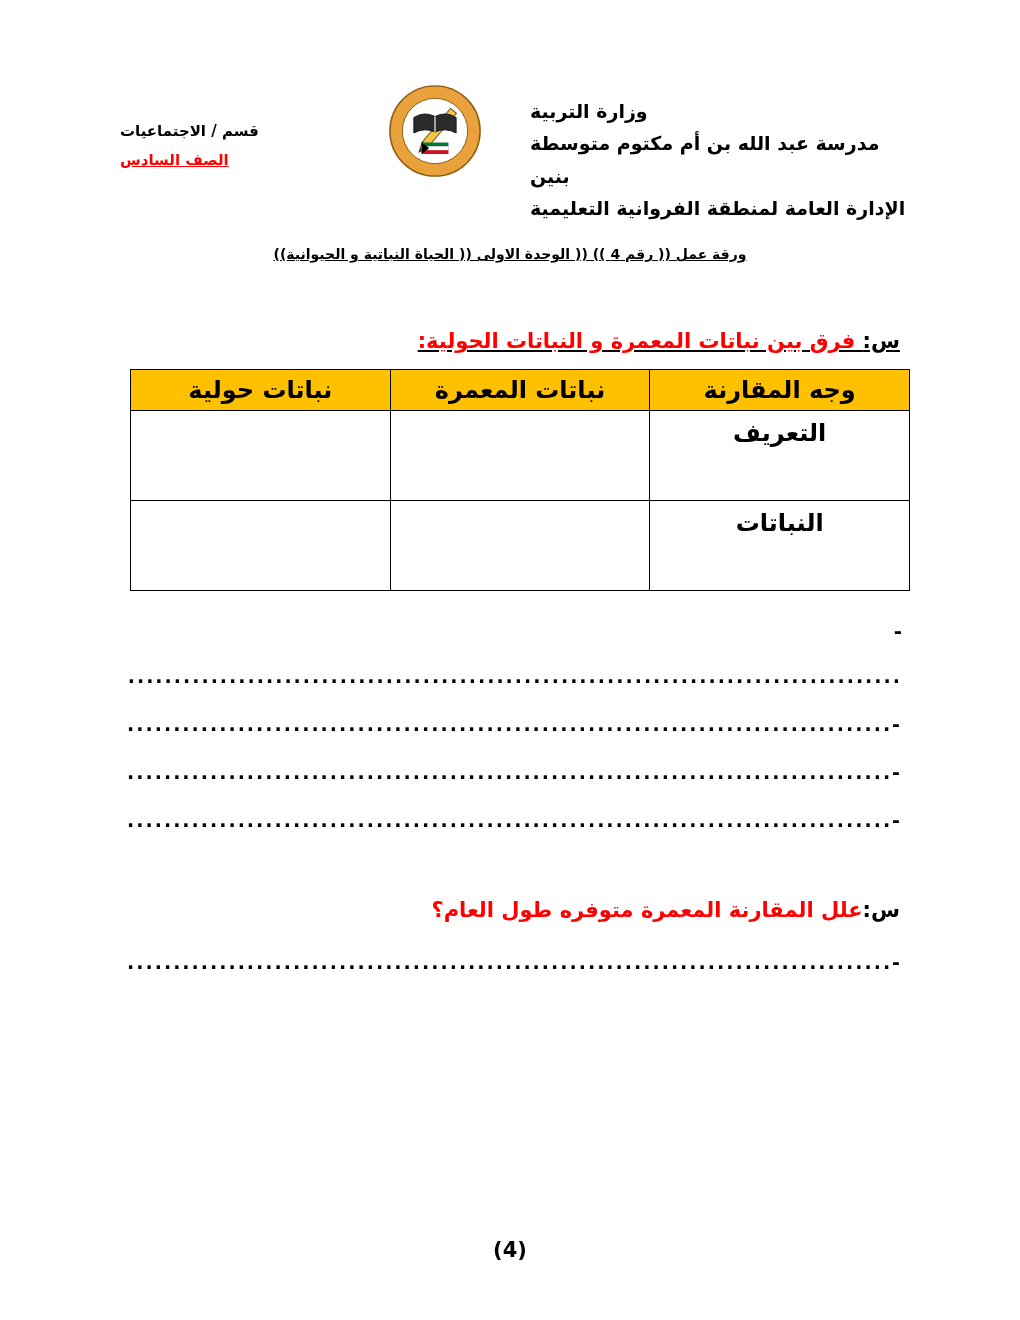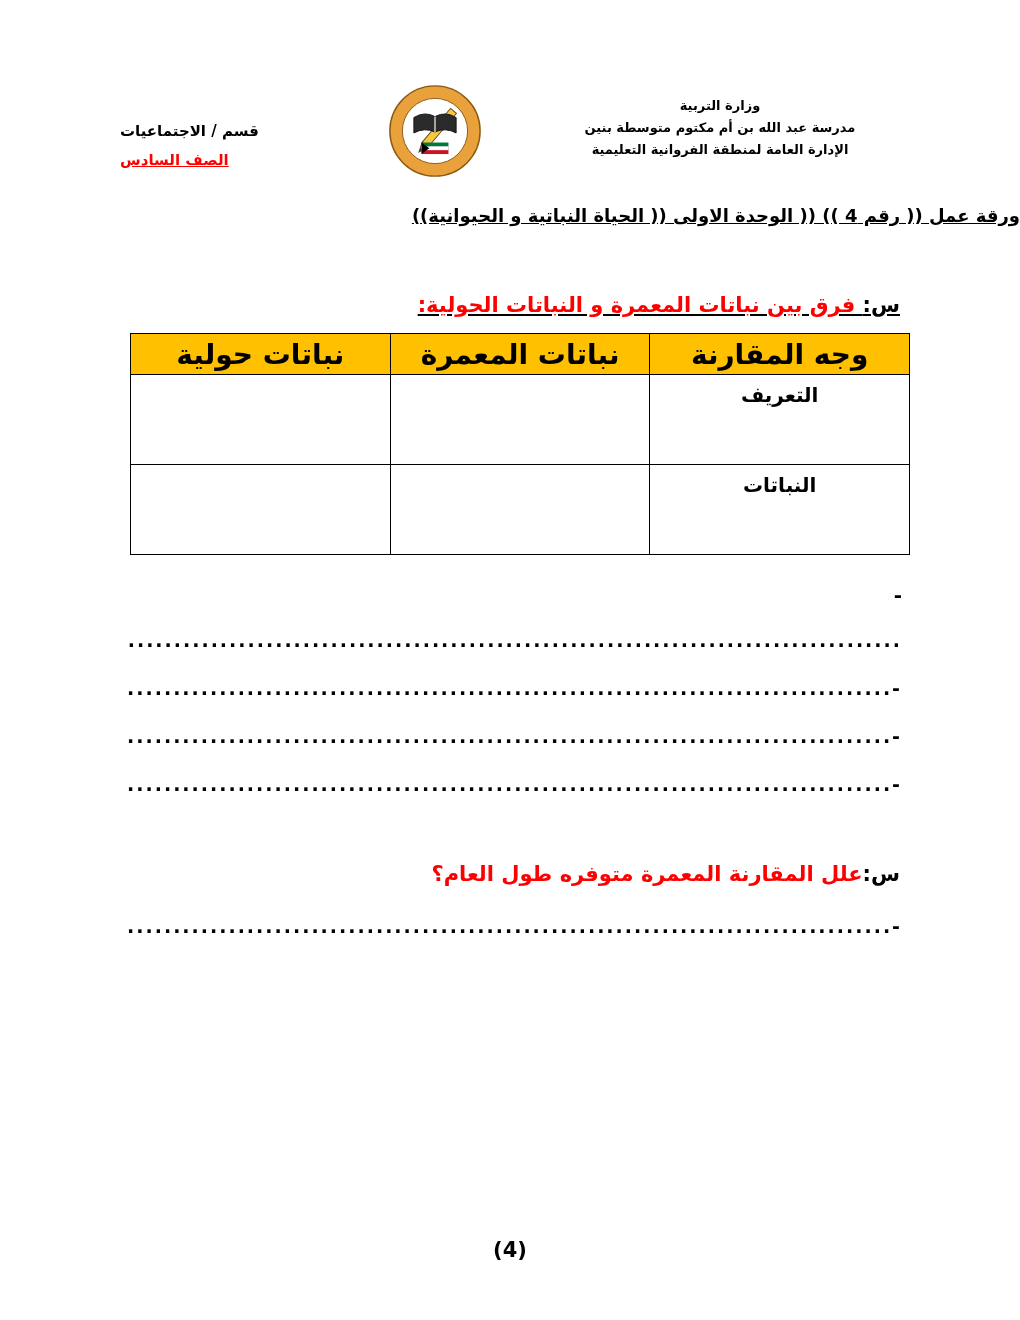--- a/index.html
+++ b/index.html
@@ -16,41 +16,41 @@
   .page{position:relative;width:1020px;height:1320px;overflow:hidden;}
 
   
   .header{
     display:grid;
     grid-template-columns:380px 1fr 220px;
     padding:95px 110px 0 120px;
     align-items:start;
   }
   .ministry{
-    text-align:center;
-    font-size:13px;font-weight:bold;line-height:1.7;
+    text-align:left;
+    font-size:19px;font-weight:bold;line-height:1.7;
   }
   .logo-wrap{
     display:flex;justify-content:center;align-items:flex-start;
     margin-top:-12px;
   }
   .dept{
     text-align:left;font-size:15px;font-weight:bold;line-height:1.9;
     padding-top:22px;
   }
   .grade{
     color:var(--accent-red,#f00);
     text-decoration:underline;
   }
 
   
   .title{
     margin-top:22px;
-    text-align:right;
-    font-size:18px;font-weight:bold;
+    text-align:center;
+    font-size:14px;font-weight:bold;
   }
   .title .u{text-decoration:underline;}
 
   
   .question{
     padding:0 120px 0 120px;
     font-size:21px;font-weight:bold;
     line-height:1.3;
   }
   .q1{margin-top:66px;}
@@ -67,26 +67,26 @@
     border-collapse:collapse;
     table-layout:fixed;
   }
   table.cmp th, table.cmp td{
     border:1px solid #000;
     font-weight:bold;
     text-align:center;
   }
   table.cmp th{
     background:var(--table-header-bg,#ffc000);
-    font-size:28px;
+    font-size:24px;
     height:36px;
     padding:2px 20px;
   }
   table.cmp td{
-    font-size:20px;
+    font-size:24px;
     height:80px;
     vertical-align:top;
     padding-top:8px;
   }
 
   
   .answers{padding:0 118px 0 125px;}
   .dash-line{
     margin-top:28px;
     font-size:20px;font-weight:bold;

